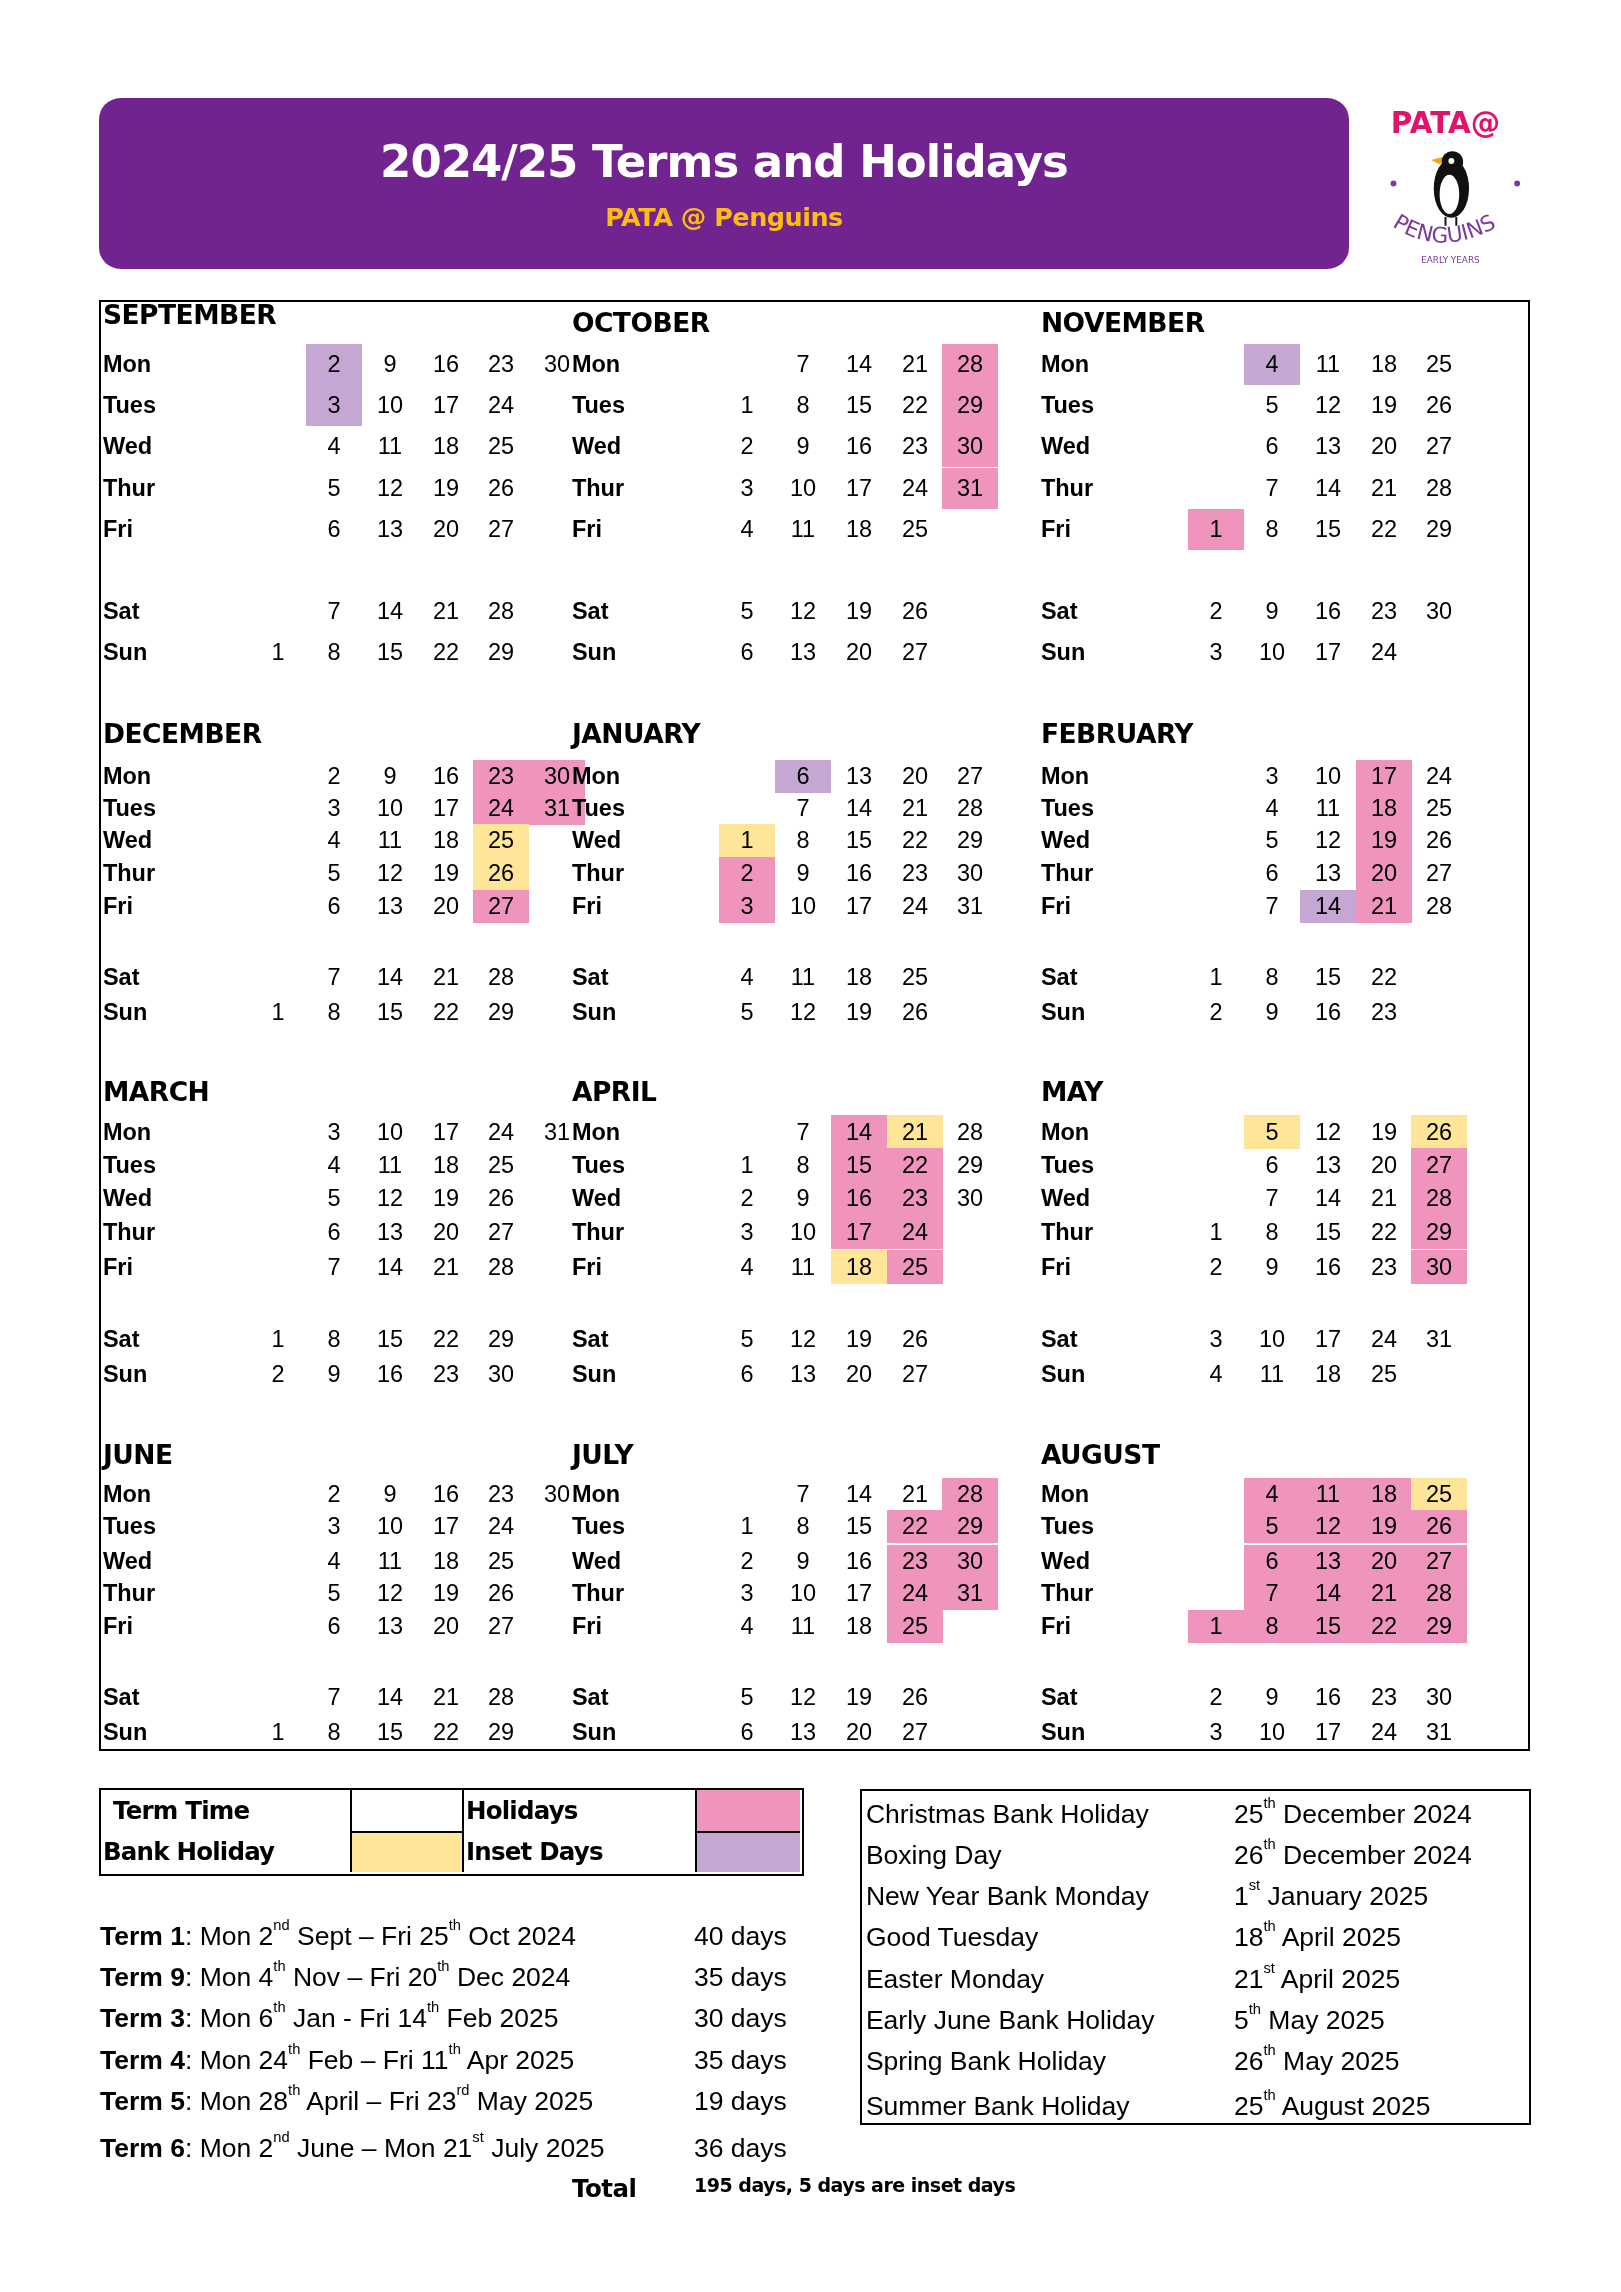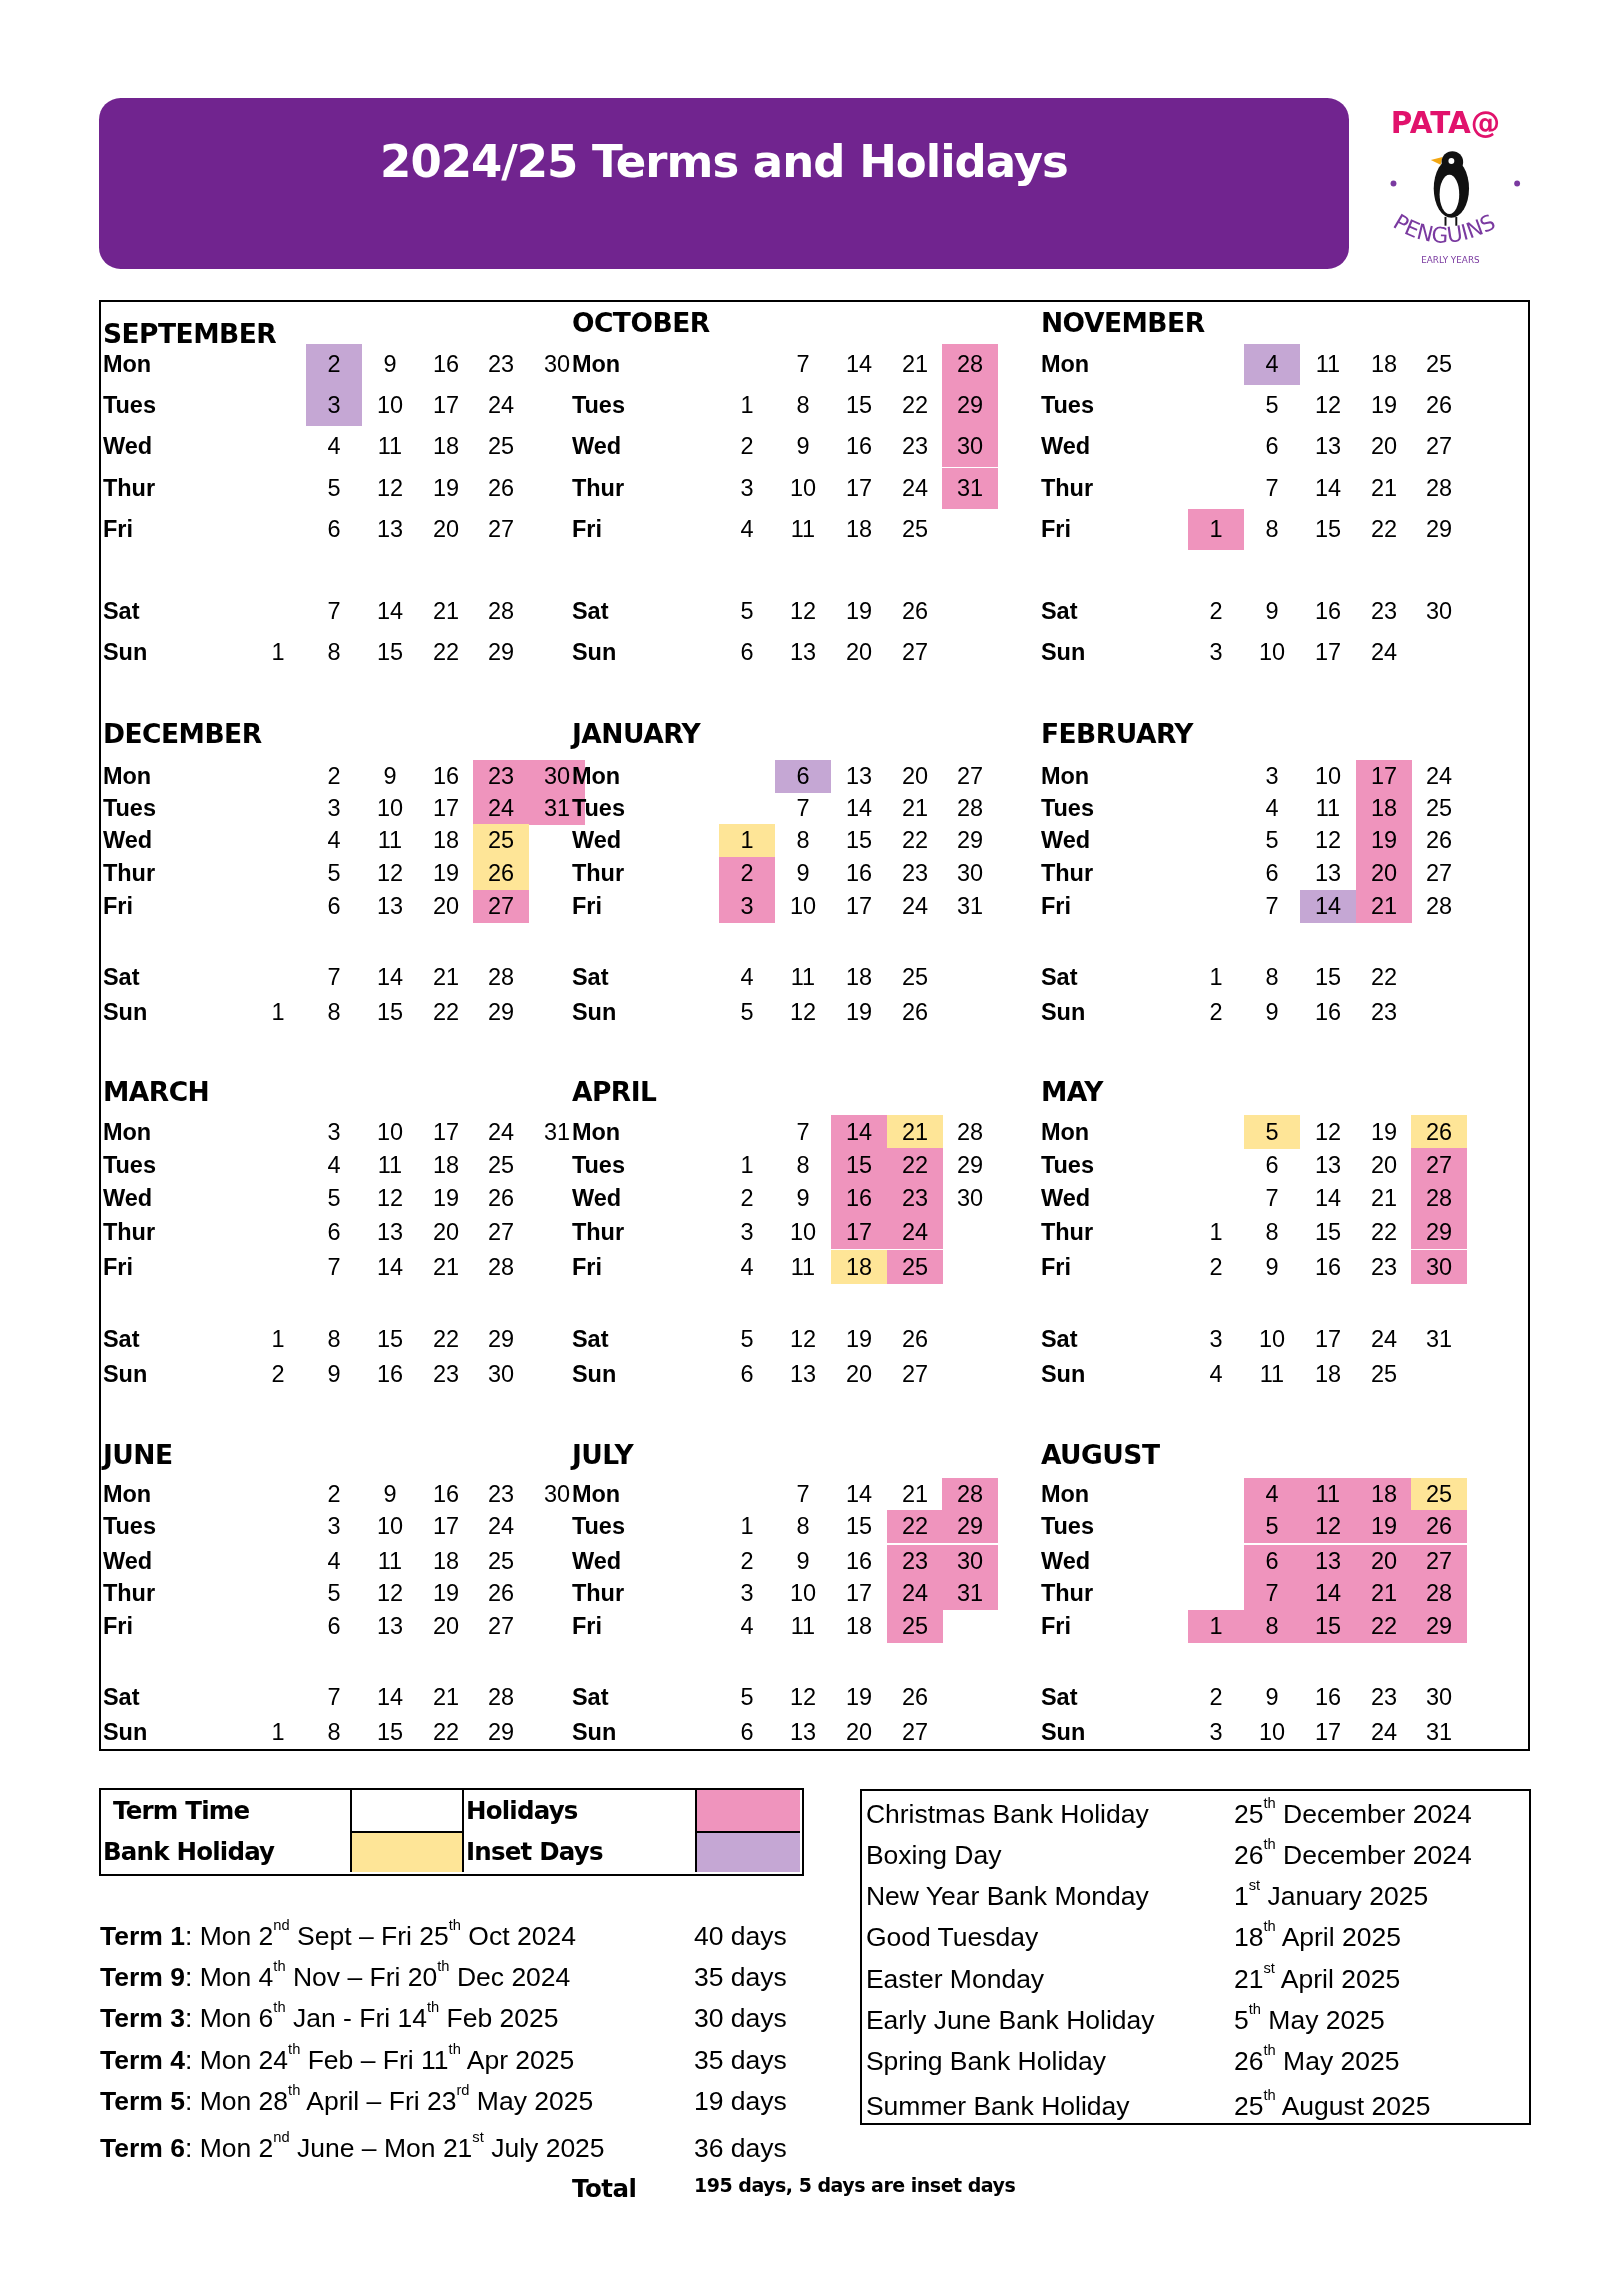--- a/index.html
+++ b/index.html
@@ -33,20 +33,21 @@
   #total-value { left:694px; top:2174px; font-family:"DejaVu Sans", sans-serif; font-weight:bold; font-size:19px; letter-spacing:-0.5px;}
   #bh-box { left:860px; top:1789px; width:667px; height:332px; border:2.9px solid #000; }
   .bh-name { position:absolute; left:3.9px; font-size:26.5px; }
   .bh-date { position:absolute; left:372px; font-size:26.5px; }
 </style>
 </head>
 <body>
 
 <div id="header" class="abs">
   <div id="title" class="abs">2024/25 Terms and Holidays</div>
+  <div id="subtitle" class="abs">PATA @ Penguins</div>
 </div>
 
 <div id="logo" class="abs">
   <svg width="157" height="172" viewBox="0 0 160 175">
     <text x="80" y="36" text-anchor="middle" font-family="DejaVu Sans, sans-serif" font-weight="bold" font-size="30" fill="#e1126c">PATA@</text>
     <circle cx="27" cy="87" r="3" fill="#7a3aa0"></circle>
     <circle cx="153" cy="87" r="3" fill="#7a3aa0"></circle>
     <polygon points="65,63 77,60 75,68" fill="#f3a712"></polygon>
     <ellipse cx="86" cy="92" rx="18" ry="30" fill="#111"></ellipse>
     <circle cx="87" cy="65" r="11" fill="#111"></circle>
@@ -56,21 +57,21 @@
     <line x1="91" y1="121" x2="91" y2="130" stroke="#111" stroke-width="2"></line>
     <path id="arc" d="M22,128 Q80,170 150,120" fill="none"></path>
     <text font-family="DejaVu Sans, sans-serif" font-size="22" fill="#7a3aa0"><textPath href="#arc" startOffset="4">PENGUINS</textPath></text>
     <text x="85" y="168" text-anchor="middle" font-family="DejaVu Sans, sans-serif" font-size="9" fill="#7a3aa0">EARLY YEARS</text>
   </svg>
 </div>
 
 <div id="cal-box" class="abs"></div>
 <div id="months">
     <div class="month" style="left: 99px; top: 0px;">
-      <div class="month-name" style="top: 318px; text-align: right;">SEPTEMBER</div>
+      <div class="month-name" style="top: 299px; text-align: right;">SEPTEMBER</div>
       <div class="dlabel" style="top: 344px; line-height: 41px;">Mon</div>
       <div class="cell c-inset" style="left: 207px; top: 344px; height: 41px; line-height: 41px;">2</div>
       <div class="cell" style="left: 263px; top: 344px; height: 41px; line-height: 41px;">9</div>
       <div class="cell" style="left: 319px; top: 344px; height: 41px; line-height: 41px;">16</div>
       <div class="cell" style="left: 374px; top: 344px; height: 41px; line-height: 41px;">23</div>
       <div class="cell" style="left: 430px; top: 344px; height: 41px; line-height: 41px;">30</div>
       <div class="dlabel" style="top: 385px; line-height: 41px;">Tues</div>
       <div class="cell c-inset" style="left: 207px; top: 385px; height: 41px; line-height: 41px;">3</div>
       <div class="cell" style="left: 263px; top: 385px; height: 41px; line-height: 41px;">10</div>
       <div class="cell" style="left: 319px; top: 385px; height: 41px; line-height: 41px;">17</div>

